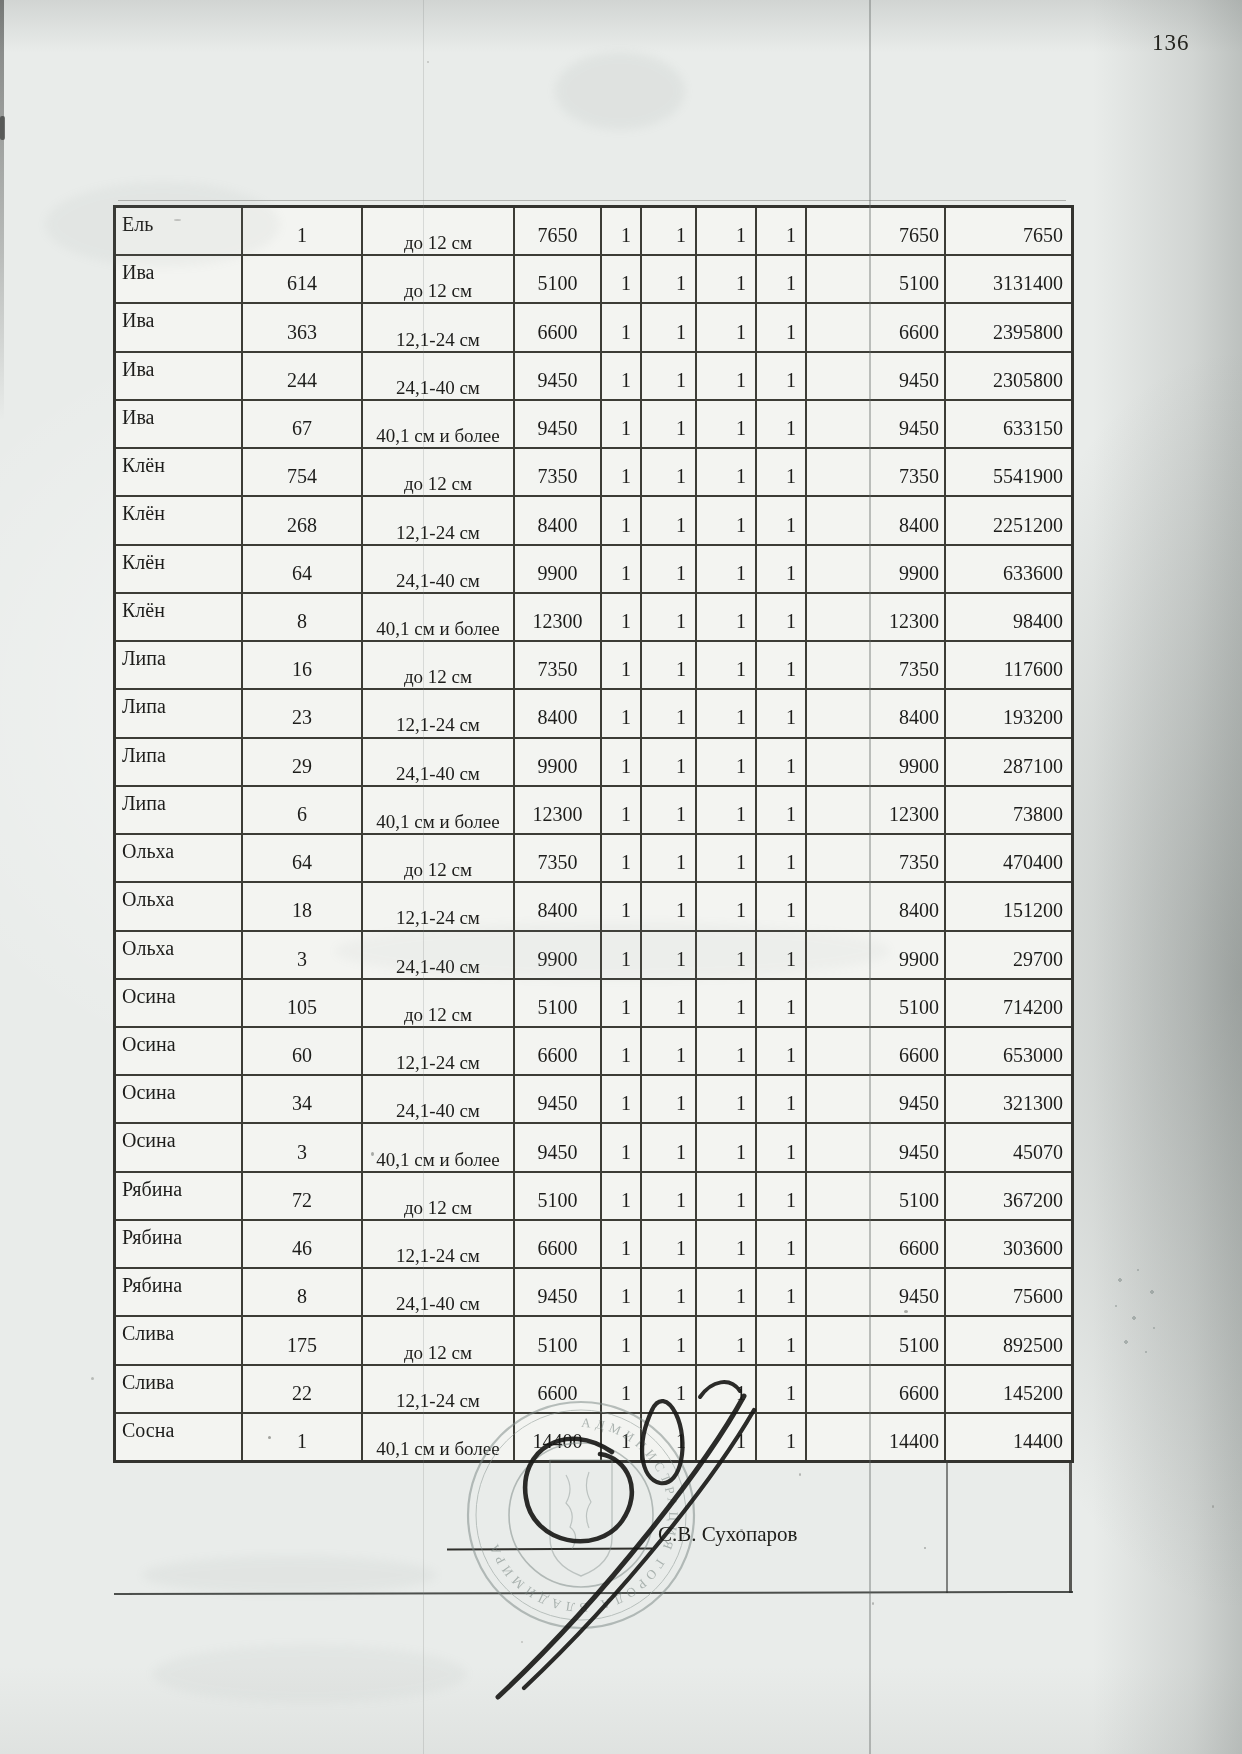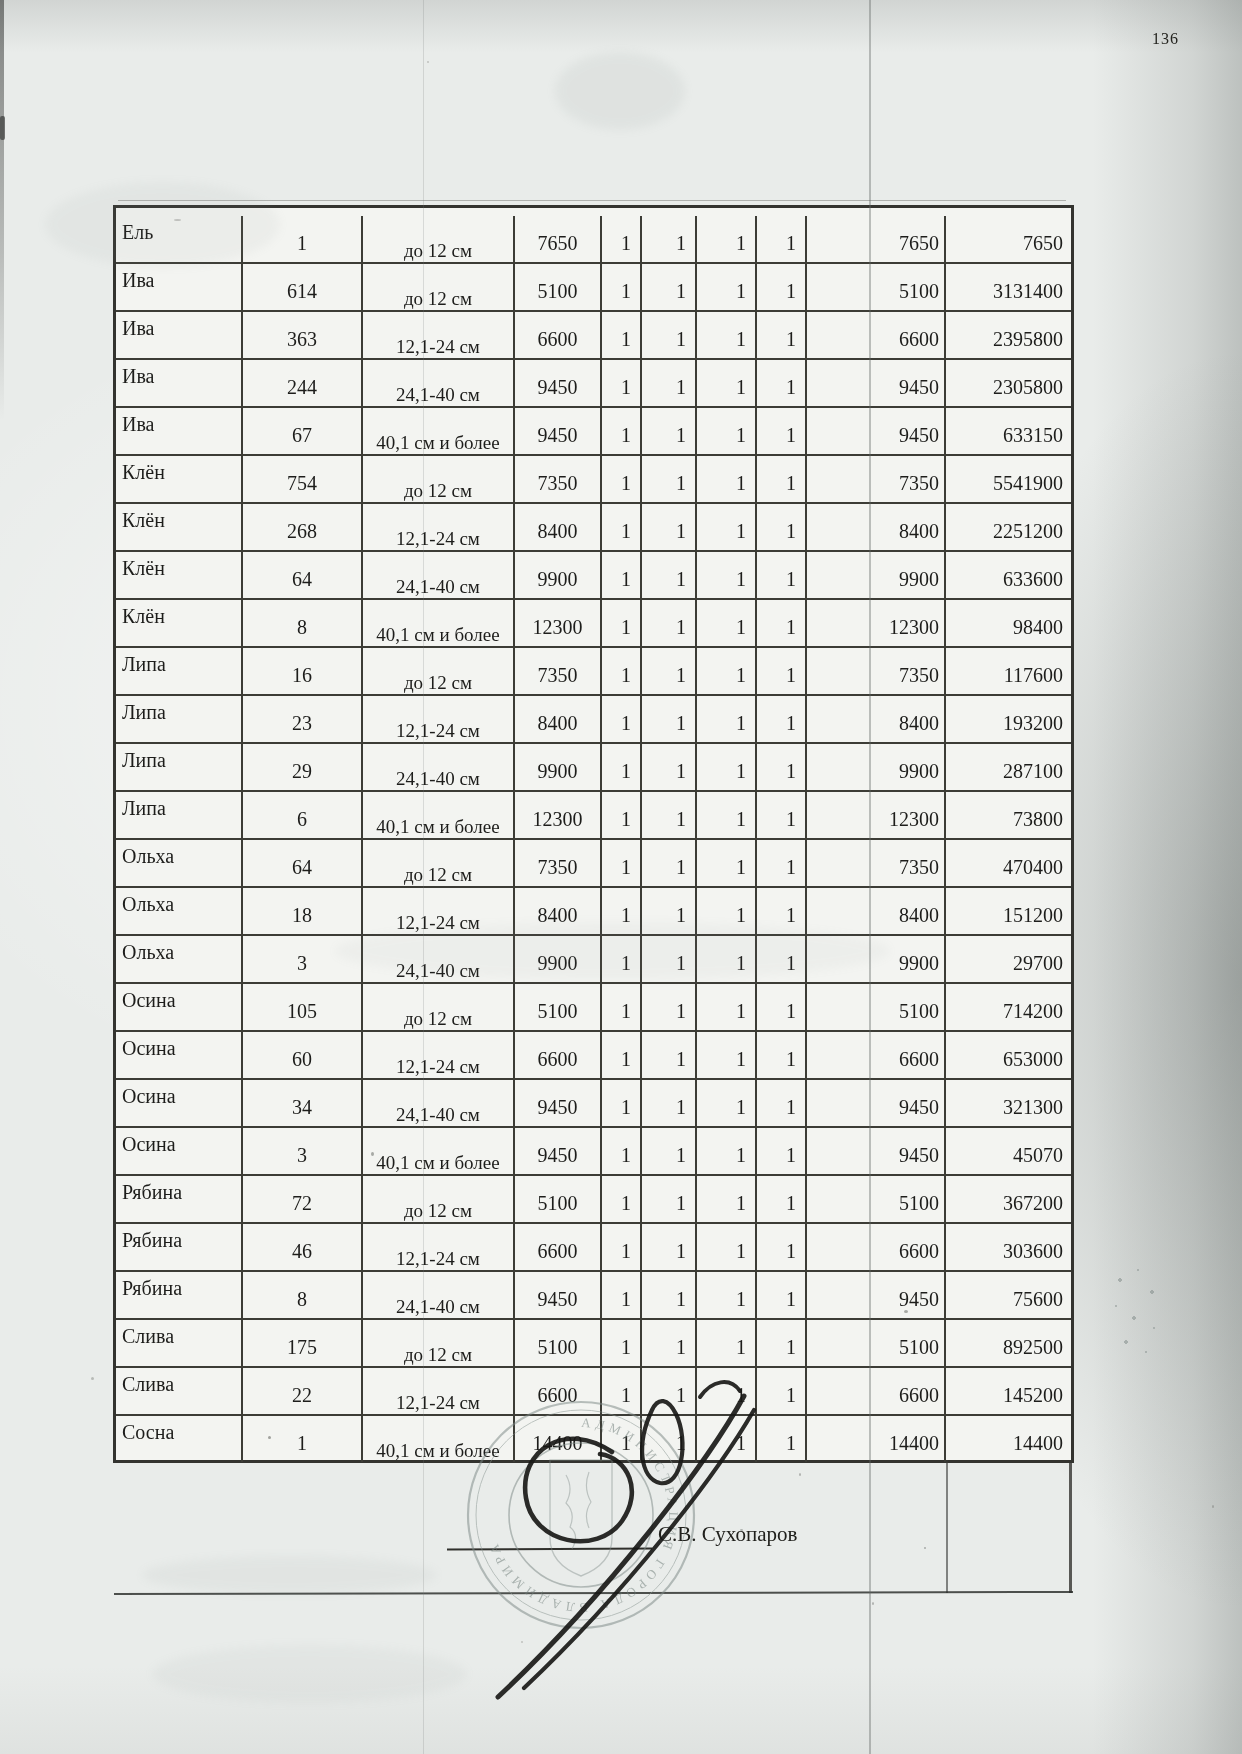--- a/index.html
+++ b/index.html
@@ -28,21 +28,21 @@
   .c4,.c5,.c6,.c7{justify-content:flex-end;align-items:center;padding:8px 9px 0 0;}
   .c8{width:139px;justify-content:flex-end;align-items:center;padding:8px 5px 0 0;}
   .c9{flex:1;border-right:none;justify-content:flex-end;align-items:center;padding:8px 8px 0 0;}
   
   .tbl-ext-bottom{position:absolute;left:114px;top:1592px;width:959px;height:2px;
        background:rgba(42,44,42,.82);transform:rotate(-0.12deg);}
   .tbl-ext-v1{position:absolute;left:946px;top:1460px;width:2px;height:133px;background:rgba(58,60,56,.6);}
   .tbl-ext-v2{position:absolute;left:1069px;top:1460px;width:3px;height:133px;background:rgba(51,51,47,.8);}
   .preline{position:absolute;left:118px;top:200px;width:948px;height:1px;background:rgba(70,70,64,.35);}
   
-  .pageno{position:absolute;left:1152px;top:30px;font-size:16px;letter-spacing:1px;color:#24241f;}
+  .pageno{position:absolute;left:1152px;top:30px;font-size:23px;letter-spacing:1px;color:#24241f;}
   .fold1{position:absolute;left:869px;top:0;width:2px;height:1754px;background:rgba(95,100,98,.38);}
   .fold2{position:absolute;left:423px;top:0;width:1px;height:1754px;background:rgba(120,125,122,.22);}
   .left-edge{position:absolute;left:0;top:0;width:4px;height:420px;
       background:linear-gradient(to bottom, rgba(40,42,40,.55), rgba(60,62,60,.28) 60%, transparent);}
   .left-blob{position:absolute;left:0;top:116px;width:5px;height:24px;background:#3a3c3a;opacity:.7;border-radius:2px;}
   
   .sig-label{position:absolute;left:124px;top:1494px;font-size:21px;line-height:28px;color:#21211d;}
   .sig-line{position:absolute;left:447px;top:1548px;width:205px;height:2px;background:#30302c;transform:rotate(-0.3deg);}
   .sig-name{position:absolute;left:658px;top:1522px;font-size:21px;color:#21211d;}
   
@@ -66,21 +66,21 @@
 </head>
 <body>
 
 <div class="page">
 
   <div class="pageno">136</div>
 
   <div class="preline"></div>
 
   <div class="tbl">
-    <div style="display:flex;flex-direction:column;flex:1;margin-top:8px;">
+    <div style="display:flex;flex-direction:column;flex:1;">
         <div class="trow">
           <div class="cell c0">Ель</div>
           <div class="cell c1">1</div>
           <div class="cell c2">до 12 см</div>
           <div class="cell c3">7650</div>
           <div class="cell c4">1</div>
           <div class="cell c5">1</div>
           <div class="cell c6">1</div>
           <div class="cell c7">1</div>
           <div class="cell c8">7650</div>

